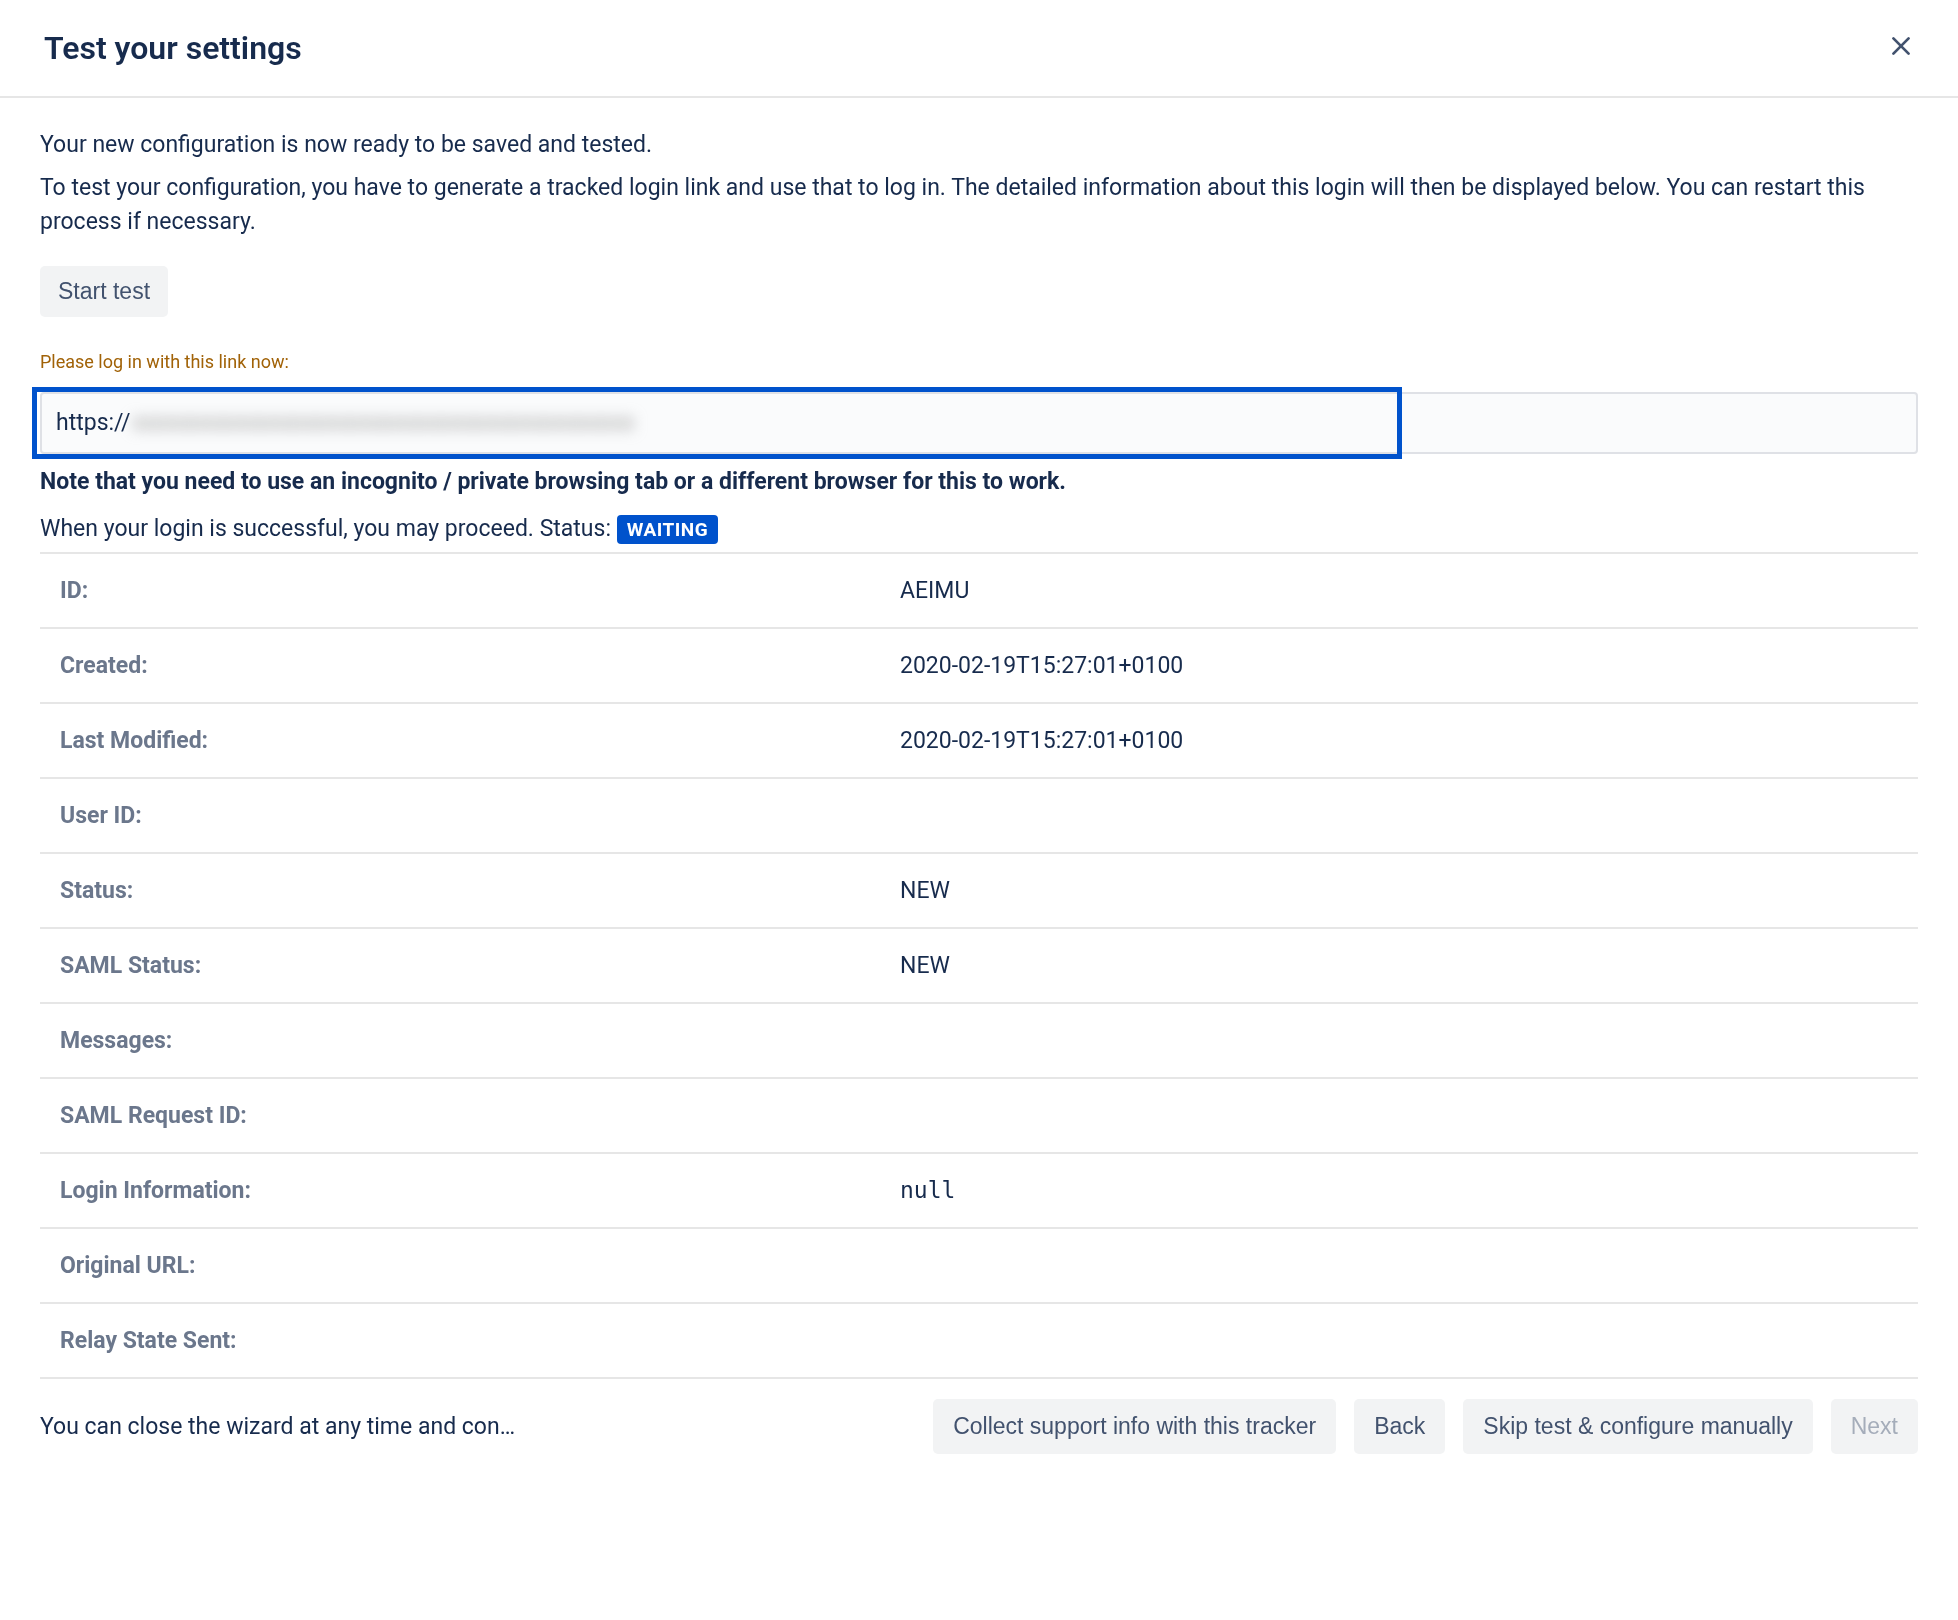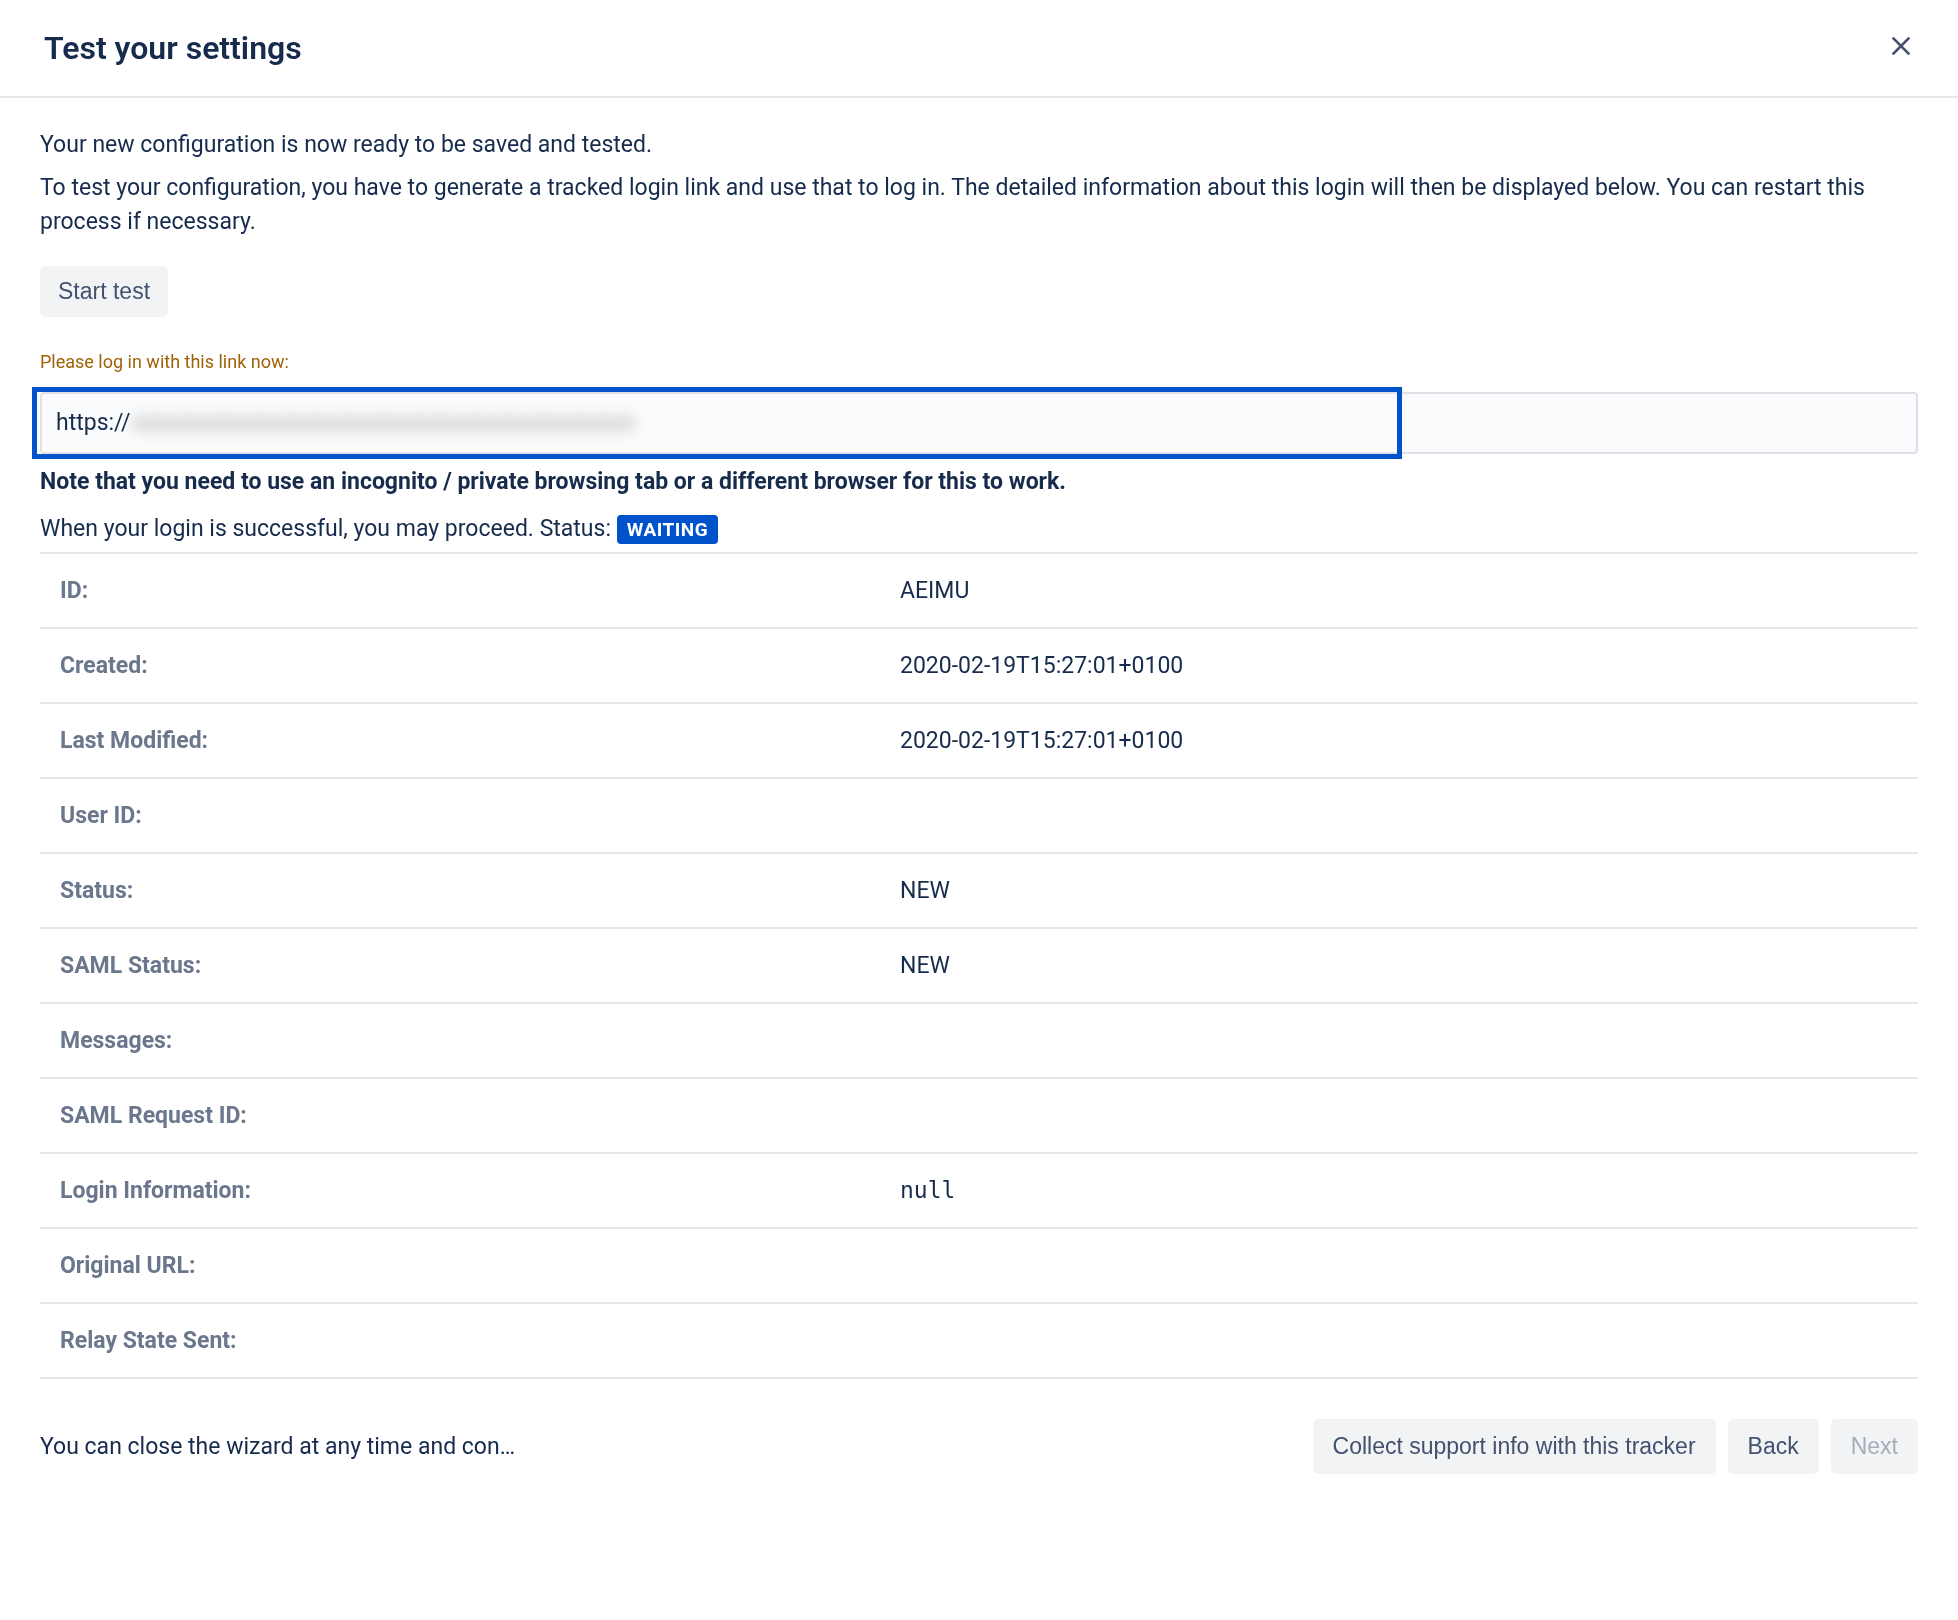--- a/index.html
+++ b/index.html
@@ -144,22 +144,22 @@
       font-size: 23px;
       color: #172b4d;
       padding: 20px 0;
     }
     .info-value.mono {
       font-family: "SFMono-Regular", Consolas, monospace;
     }
     .footer {
       display: flex;
       align-items: center;
-      padding: 40px 40px 20px 40px;
-      gap: 12px;
+      padding: 20px 40px 20px 40px;
+      gap: 18px;
     }
     .footer-text {
       font-size: 23px;
       color: #172b4d;
       flex: 1;
       white-space: nowrap;
       overflow: hidden;
       text-overflow: ellipsis;
     }
     .footer-btn {
@@ -262,16 +262,17 @@
           <div class="info-label">Relay State Sent:</div>
           <div class="info-value"></div>
         </div>
       </div>
   </div>
 
   <div class="footer">
     <div class="footer-text">You can close the wizard at any time and con…</div>
     <button class="footer-btn">Collect support info with this tracker</button>
     <button class="footer-btn">Back</button>
+    <button class="footer-btn">Skip test &amp; configure manually</button>
     <button class="footer-btn disabled">Next</button>
   </div>
 
 </div>
 
 </body></html>

